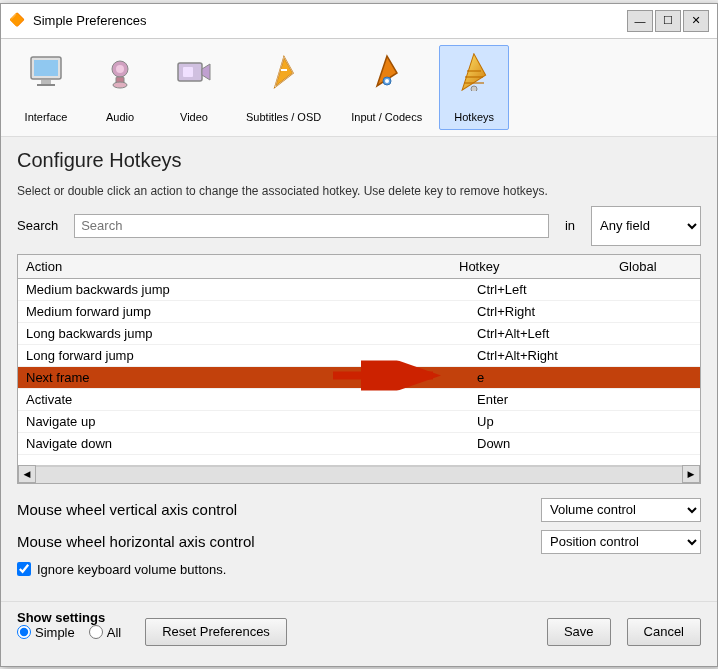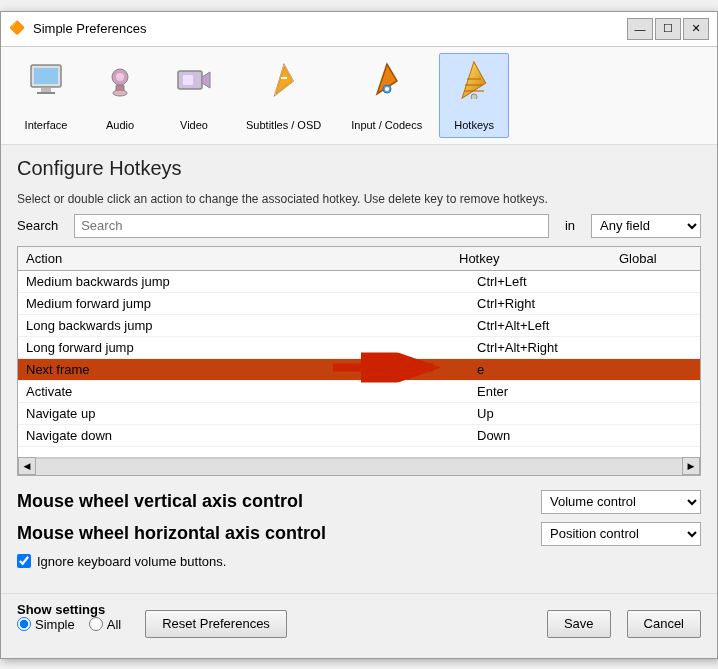--- a/index.html
+++ b/index.html
@@ -118,21 +118,21 @@
       height: 24px;
       border: 1px solid #aaa;
       padding: 2px 6px;
       font-size: 13px;
       background: white;
     }
     .search-in-label {
       font-size: 13px;
     }
     .search-dropdown {
-      height: 24px;
+      height: 40px;
       border: 1px solid #aaa;
       background: white;
       padding: 0 4px;
       font-size: 13px;
       min-width: 110px;
     }
 
     .table-container {
       border: 1px solid #aaa;
       background: white;
@@ -222,22 +222,21 @@
     .controls-section {
       margin-top: 14px;
     }
     .control-row {
       display: flex;
       align-items: center;
       margin-bottom: 8px;
     }
     .control-label {
       flex: 1;
-      font-size: 18px;
-      font-weight: bold;
+      font-size: 15px;
     }
     .control-dropdown {
       height: 24px;
       border: 1px solid #aaa;
       background: white;
       padding: 0 4px;
       font-size: 13px;
       min-width: 160px;
     }
 

